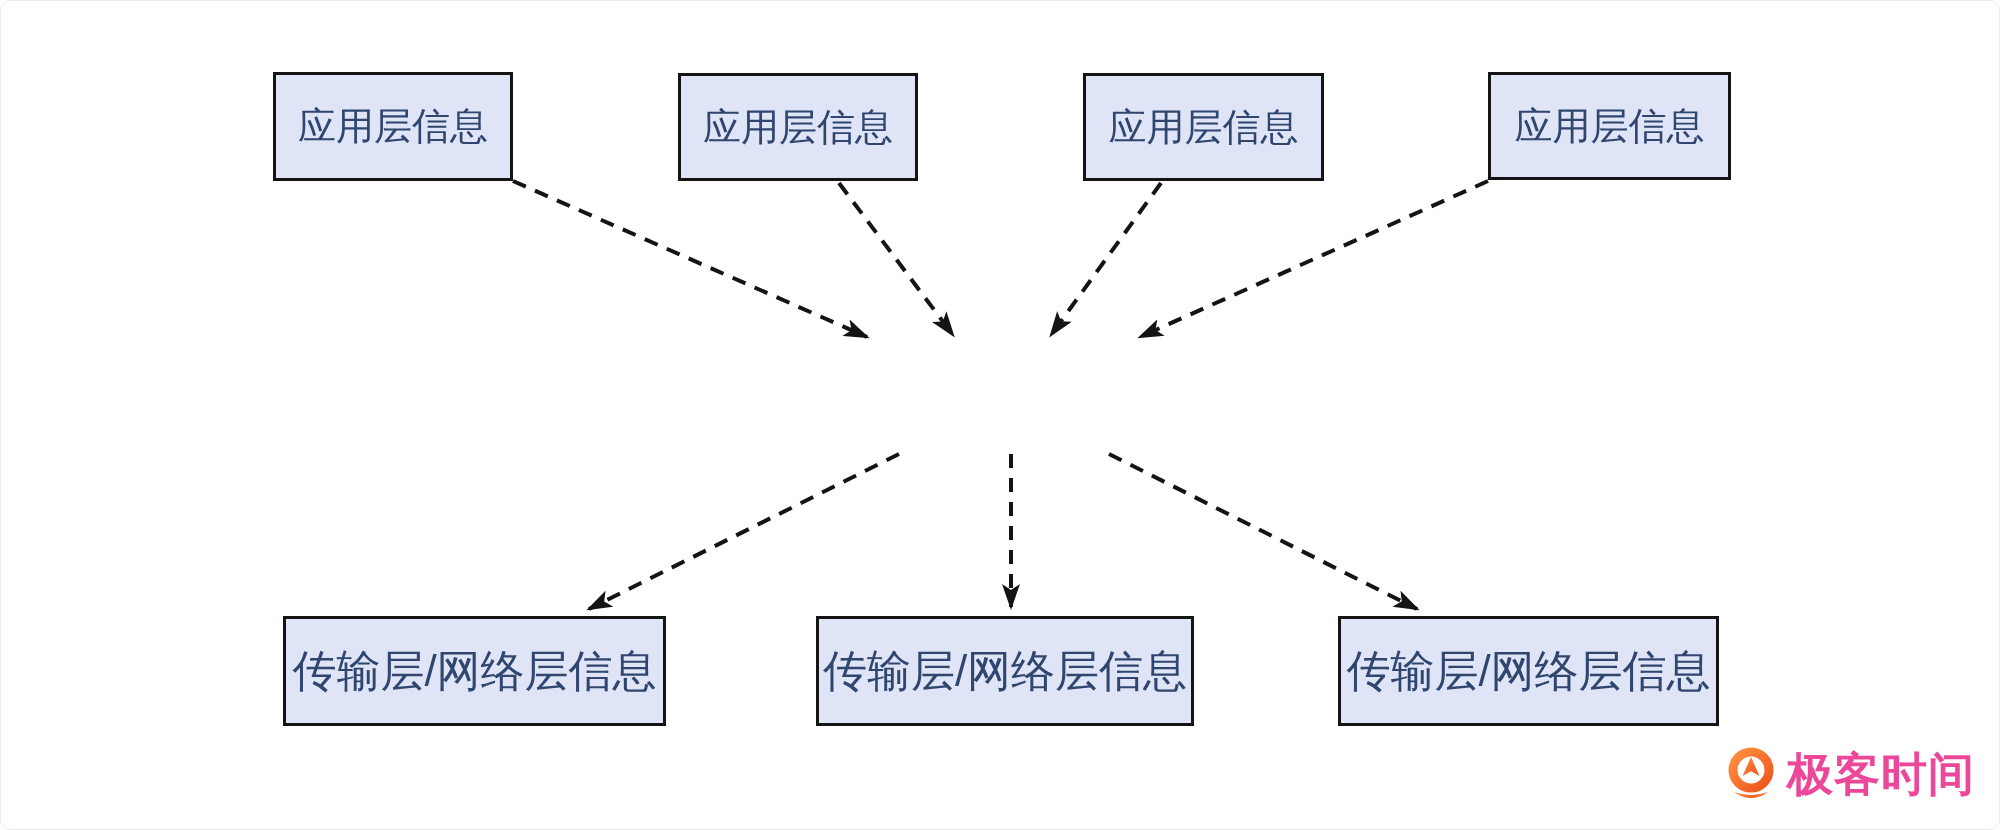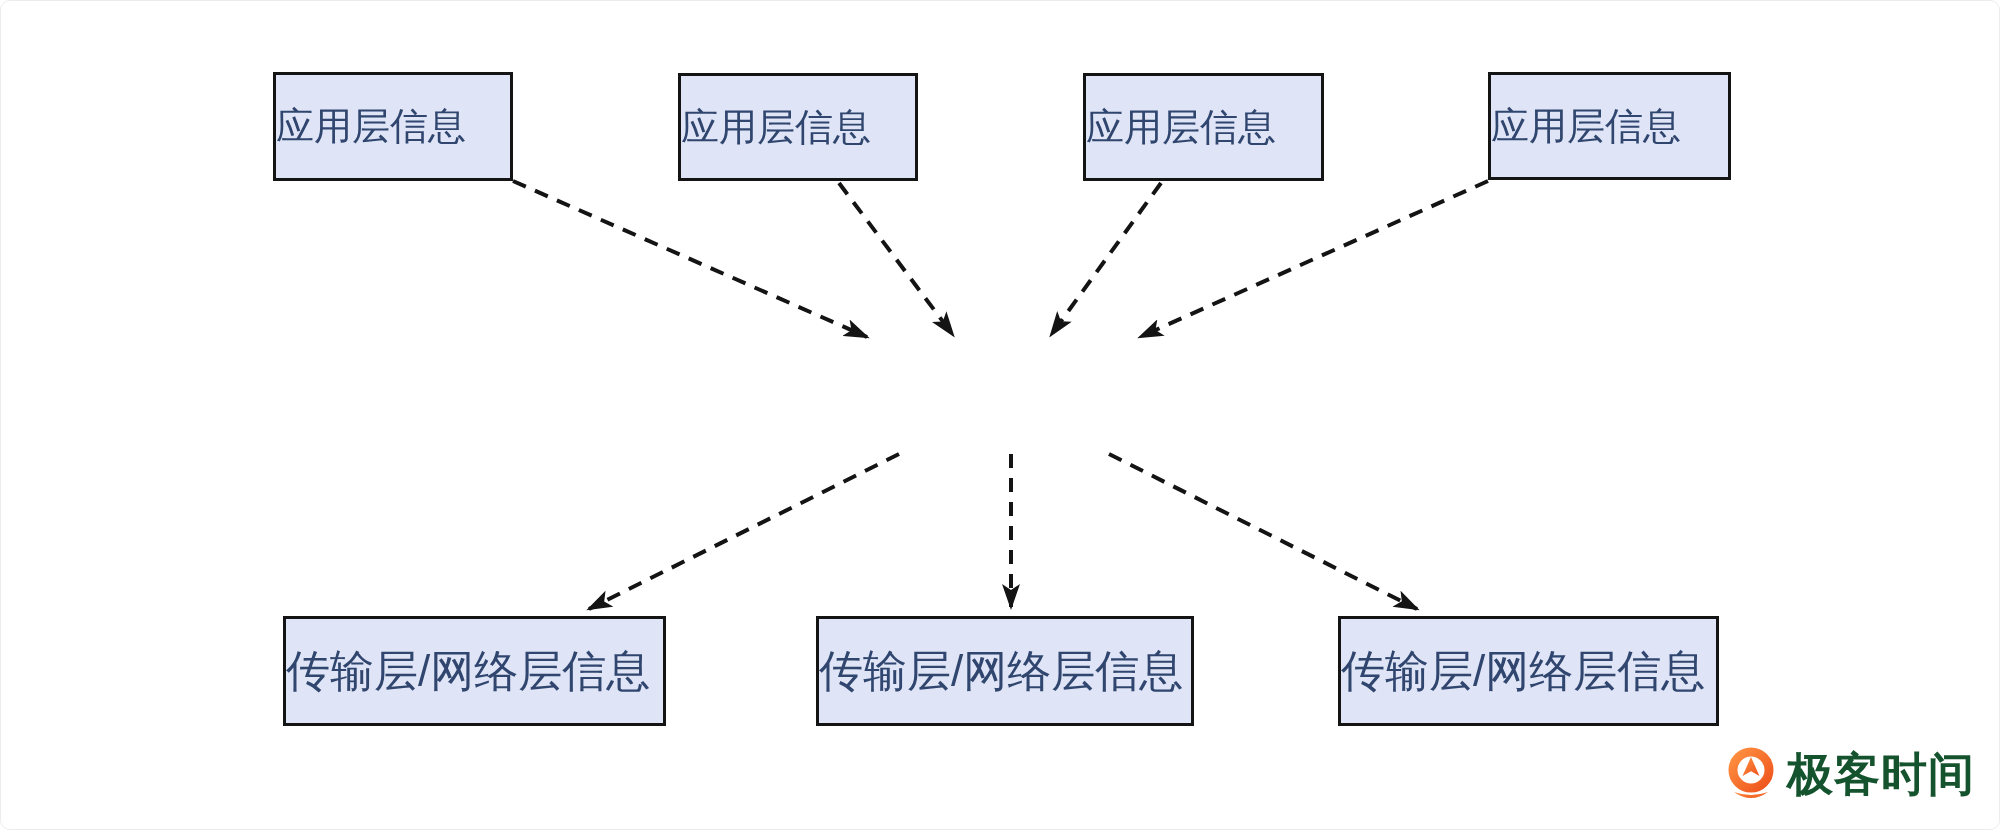--- a/index.html
+++ b/index.html
@@ -26,20 +26,21 @@
     pointer-events: none;
   }
   .node {
     position: absolute;
     box-sizing: border-box;
     background: #dfe5f6;
     border: 3px solid #141414;
     color: #30466f;
     display: flex;
     align-items: center;
+    justify-content: center;
     text-align: center;
     white-space: nowrap;
   }
   .node-top    { font-size: 38px; }
   .node-bottom { font-size: 44px; }
   .node-mapping {
     border: 4px dashed #141414;
     font-size: 44px;
   }
   
@@ -59,21 +60,21 @@
     left: 1724px;
     top: 742px;
     height: 64px;
     display: flex;
     align-items: center;
     gap: 10px;
   }
   .brand-text {
     font-size: 46px;
     font-weight: 600;
-    color: #14532d;
+    color: #ec4899;
     letter-spacing: 1px;
     white-space: nowrap;
     text-align: center;
   }
 </style>
 </head>
 <body>
 
 <div class="canvas">
 

